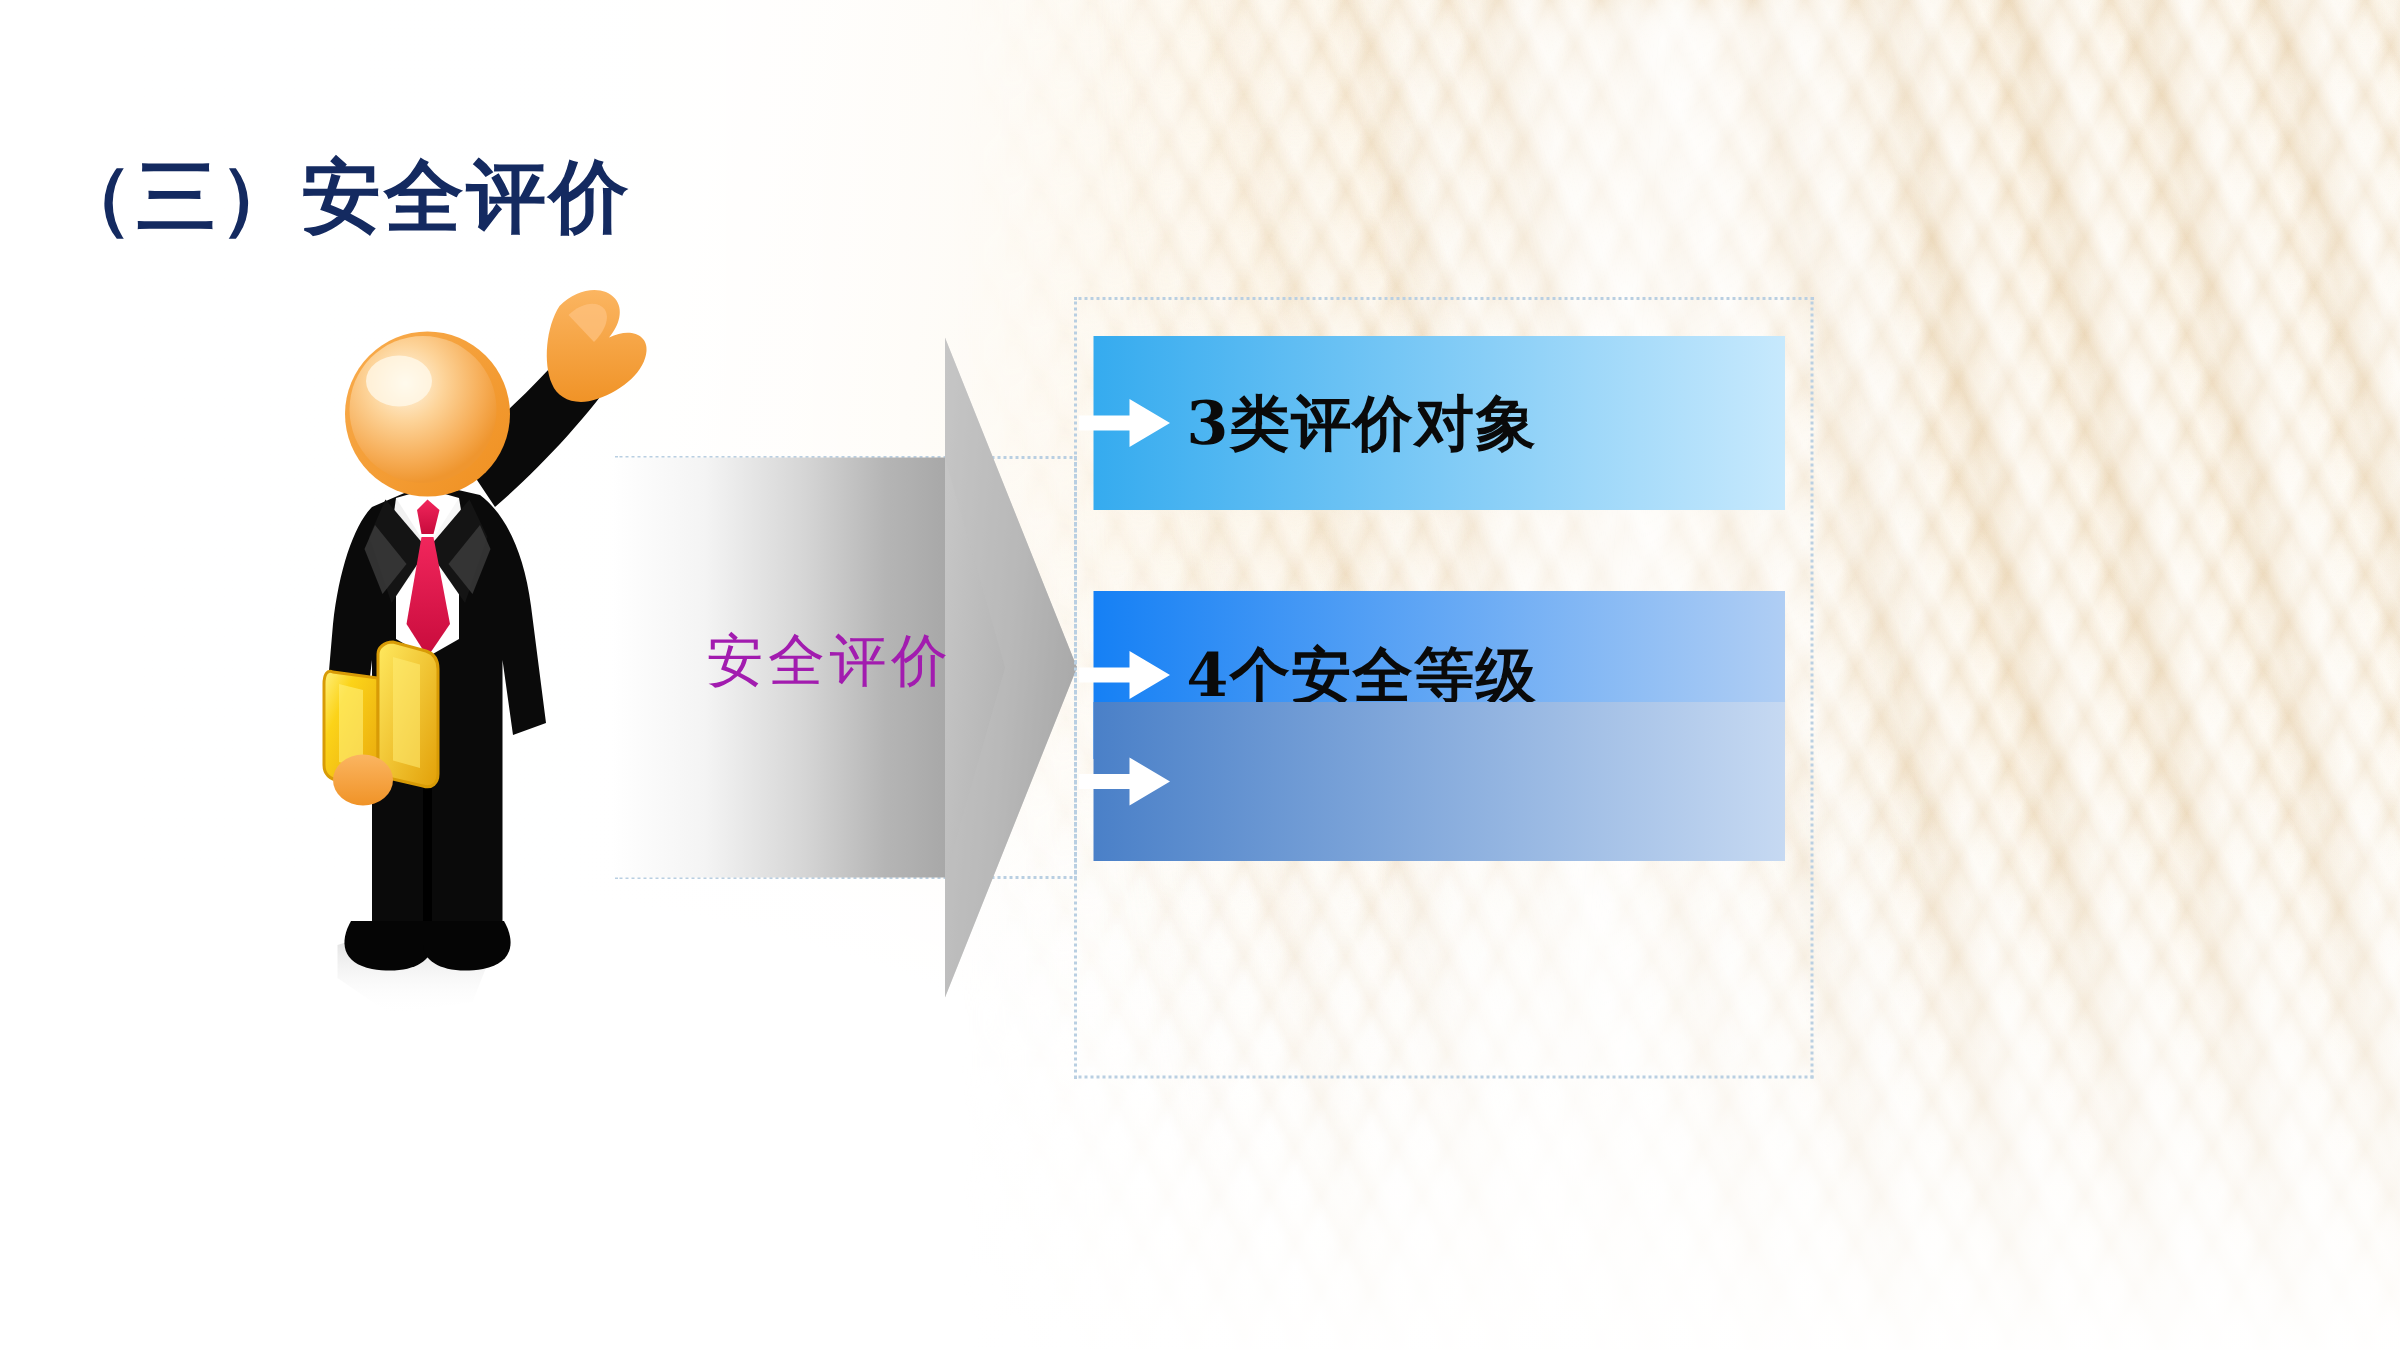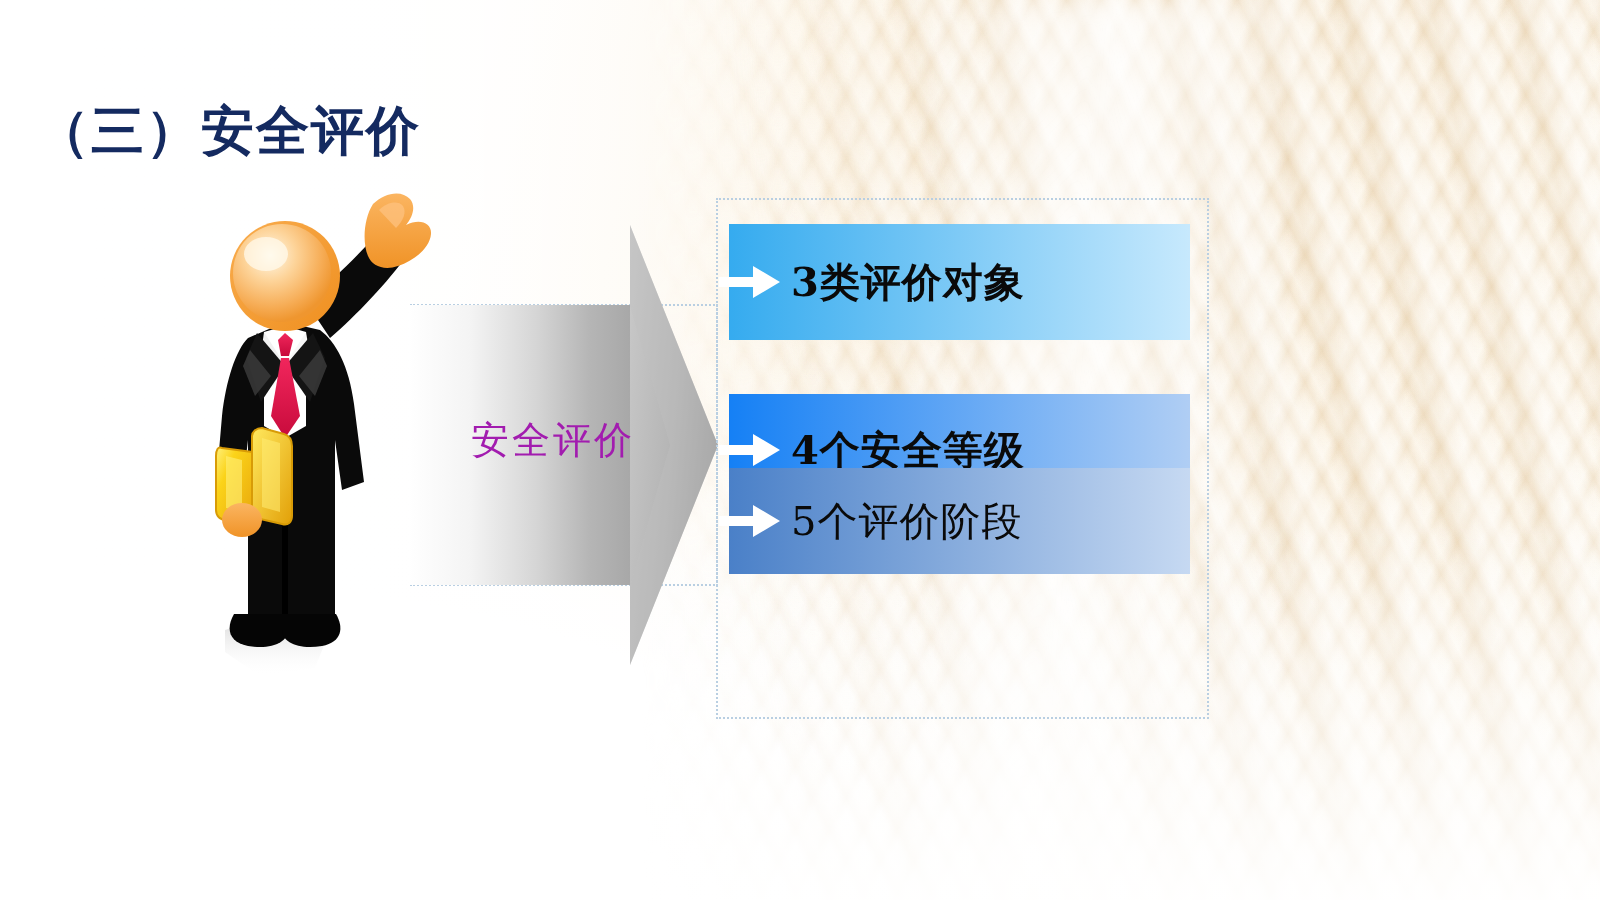--- a/index.html
+++ b/index.html
@@ -255,18 +255,17 @@
       </span>
       <span class="bar-text bold" style="font-weight: bold;">4个安全等级</span>
     </div>
 
     <div class="bar" id="bar2" style="background: linear-gradient(to right, rgb(74, 128, 200) 0%, rgb(198, 217, 242) 100%);">
       <span class="bar-arrow">
         <svg viewBox="0 0 62 34" xmlns="http://www.w3.org/2000/svg">
           <path d="M0 12 L34 12 L34 1 L61 17 L34 33 L34 22 L0 22 Z" fill="#ffffff"></path>
         </svg>
       </span>
-      <span class="bar-text" style="font-weight: normal;">5个评价阶段</span>
     </div>
 
 
   </div>
 </div>
 
 </body></html>

